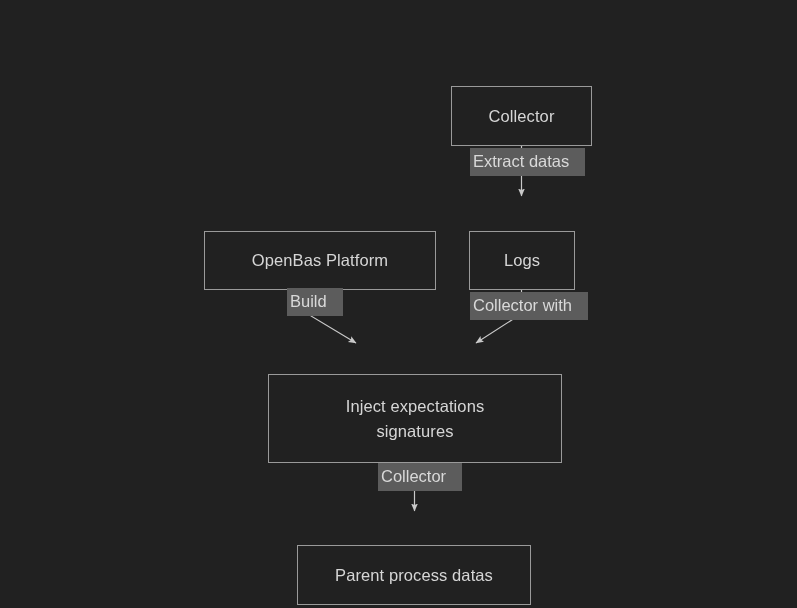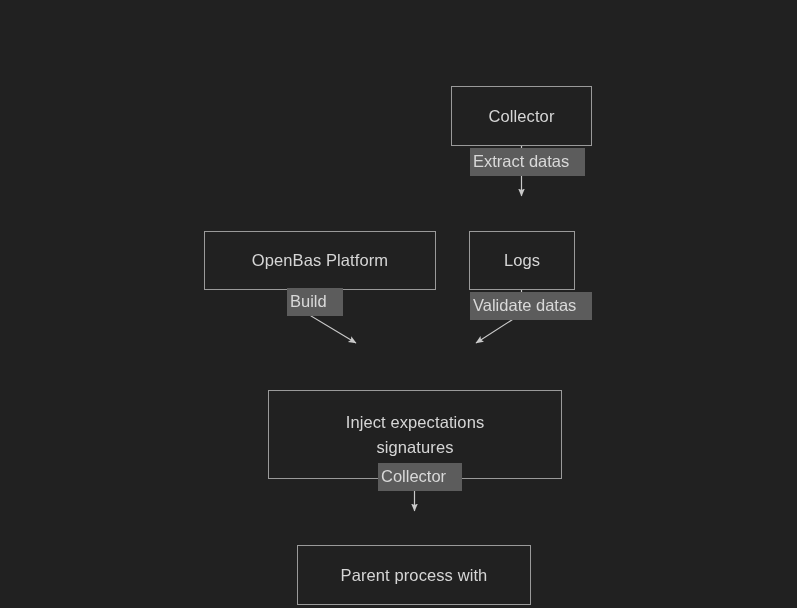--- a/index.html
+++ b/index.html
@@ -78,38 +78,38 @@
   </div>
 
   <div class="node" style="left:469px; top:203px; width:106px; height:59px;">
     <span>Logs</span>
   </div>
 
   <div class="node" style="left:204px; top:203px; width:232px; height:59px;">
     <span>OpenBas Platform</span>
   </div>
 
-  <div class="node" style="left:268px; top:362px; width:294px; height:89px;">
+  <div class="node" style="left:268px; top:346px; width:294px; height:89px;">
     <span>Inject expectations
 signatures</span>
   </div>
 
   <div class="node" style="left:297px; top:517px; width:234px; height:60px;">
-    <span>Parent process with</span>
+    <span>Parent process datas</span>
   </div>
 
   <div class="edge-label" style="left:470px; top:148px;">
     <span>Extract datas</span>
   </div>
 
   <div class="edge-label" style="left:287px; top:288px;">
     <span>Build</span>
   </div>
 
   <div class="edge-label" style="left:470px; top:292px;">
-    <span>Validate datas</span>
+    <span>Collector with</span>
   </div>
 
   <div class="edge-label" style="left:378px; top:463px;">
     <span>Collector</span>
   </div>
 
 </div>
 
 </body></html>

